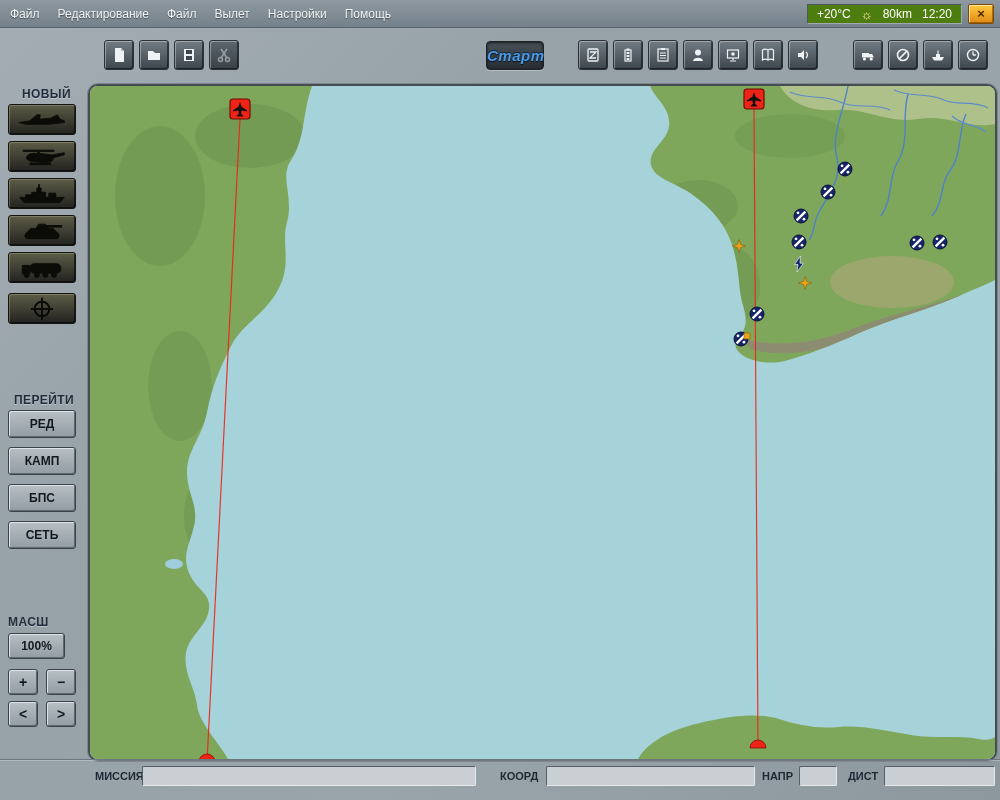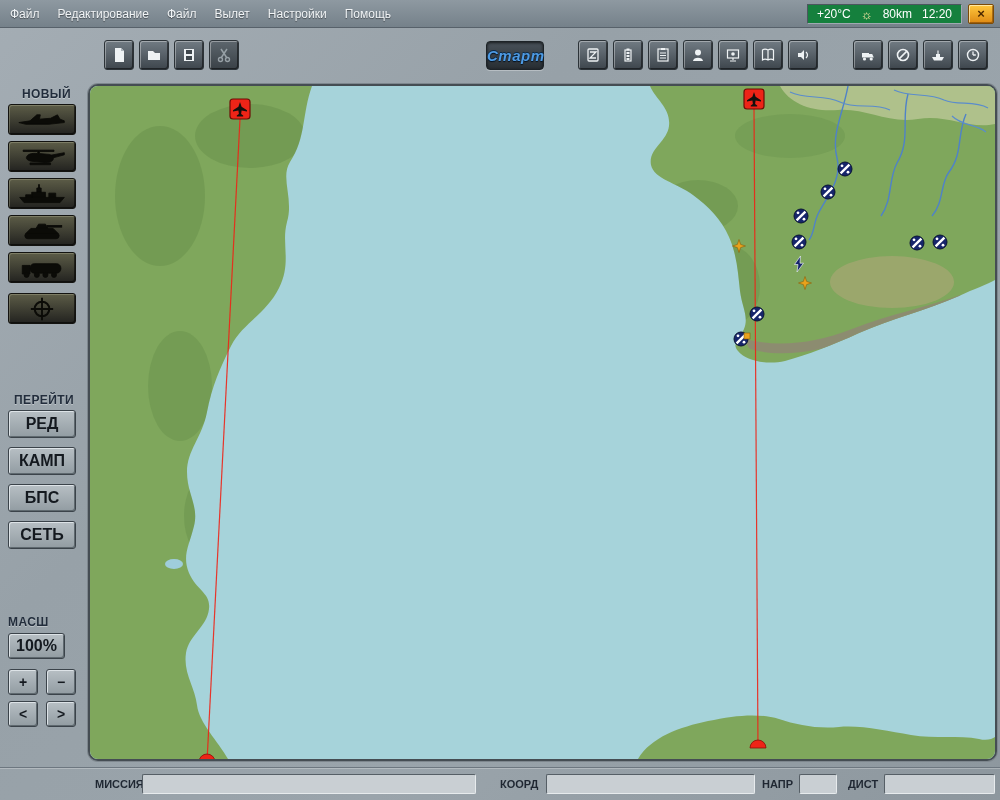--- a/index.html
+++ b/index.html
@@ -16,21 +16,21 @@
     position:absolute; top:0; left:0; right:0; height:28px;
     background:linear-gradient(#8e99a1,#75818a);
     border-bottom:1px solid #57616a;
     display:flex; align-items:center; gap:18px; padding-left:10px;
     color:#f1f4f6; font-size:12px; text-shadow:0 1px 1px rgba(0,0,0,.45);
   }
   .menu-item { cursor:default; }
   .weather-panel {
     position:absolute; right:38px; top:4px; height:20px;
     display:flex; align-items:center; gap:10px; padding:0 9px;
-    background:#15803d; color:#fff; font-size:12px;
+    background:#4d7c0f; color:#fff; font-size:12px;
     border:1px solid; border-color:#4c565e #9fa9b1 #9fa9b1 #4c565e;
   }
   .sun { color:#ffe9a8; font-size:13px; }
   .close-btn {
     position:absolute; right:6px; top:4px; width:26px; height:20px;
     background:linear-gradient(#ffc83d,#df8a14);
     border:1px solid #7c4b07; border-radius:2px;
     color:#4c2800; font-weight:bold; font-size:13px; line-height:18px; text-align:center;
     box-shadow:inset 1px 1px 0 rgba(255,255,230,.6), inset -1px -1px 0 rgba(100,50,0,.5);
     cursor:pointer;
@@ -70,39 +70,39 @@
     box-shadow:inset 1px 1px 0 rgba(205,205,175,.3), inset -1px -1px 0 rgba(0,0,0,.55);
     display:flex; align-items:center; justify-content:center; cursor:pointer;
   }
   .unit-btn.gap { margin-top:4px; }
   .unit-btn svg { fill:#0b0b07; stroke:#0b0b07; }
   .goto-col { position:absolute; left:8px; top:410px; display:flex; flex-direction:column; gap:9px; }
   .gray-btn {
     background:linear-gradient(#b7bfc4,#929ca2);
     border:1px solid #3b434a; border-radius:3px;
     box-shadow:inset 1px 1px 0 #dde3e7, inset -1px -1px 0 #5f696f;
-    color:#14191f; font-weight:bold; font-size:16px;
+    color:#14191f; font-weight:bold; font-size:12px;
     display:flex; align-items:center; justify-content:center; cursor:pointer;
   }
   .goto-btn { width:68px; height:28px; }
   .zoom-btn { position:absolute; width:57px; height:26px; }
   .small-btn { position:absolute; width:30px; height:26px; font-size:14px; }
 
   
   .map-panel {
     position:absolute; left:88px; top:84px; width:909px; height:677px;
     border:2px solid #454d53; border-radius:10px; overflow:hidden;
     box-shadow:0 0 0 1px #7e878e, inset 0 0 0 1px #666f76;
     background:#a6d3da;
   }
   .map-panel svg { display:block; width:100%; height:100%; }
 
   
   .statusbar {
-    position:absolute; left:0; right:0; bottom:0; height:33px;
+    position:absolute; left:0; right:0; bottom:8px; height:33px;
     border-top:1px solid #6d7780;
     box-shadow:inset 0 1px 0 rgba(255,255,255,.25);
   }
   .st-label { position:absolute; top:10px; font-size:11px; font-weight:bold; color:#1f2732; }
   .st-field {
     position:absolute; top:6px; height:20px;
     background:#c9cfd3; border:1px solid; border-color:#565f66 #e7ebed #e7ebed #565f66;
     border-radius:2px; font:12px "Liberation Sans",sans-serif; color:#20262c; padding:0 4px;
   }
   .icon16 { width:16px; height:16px; }

